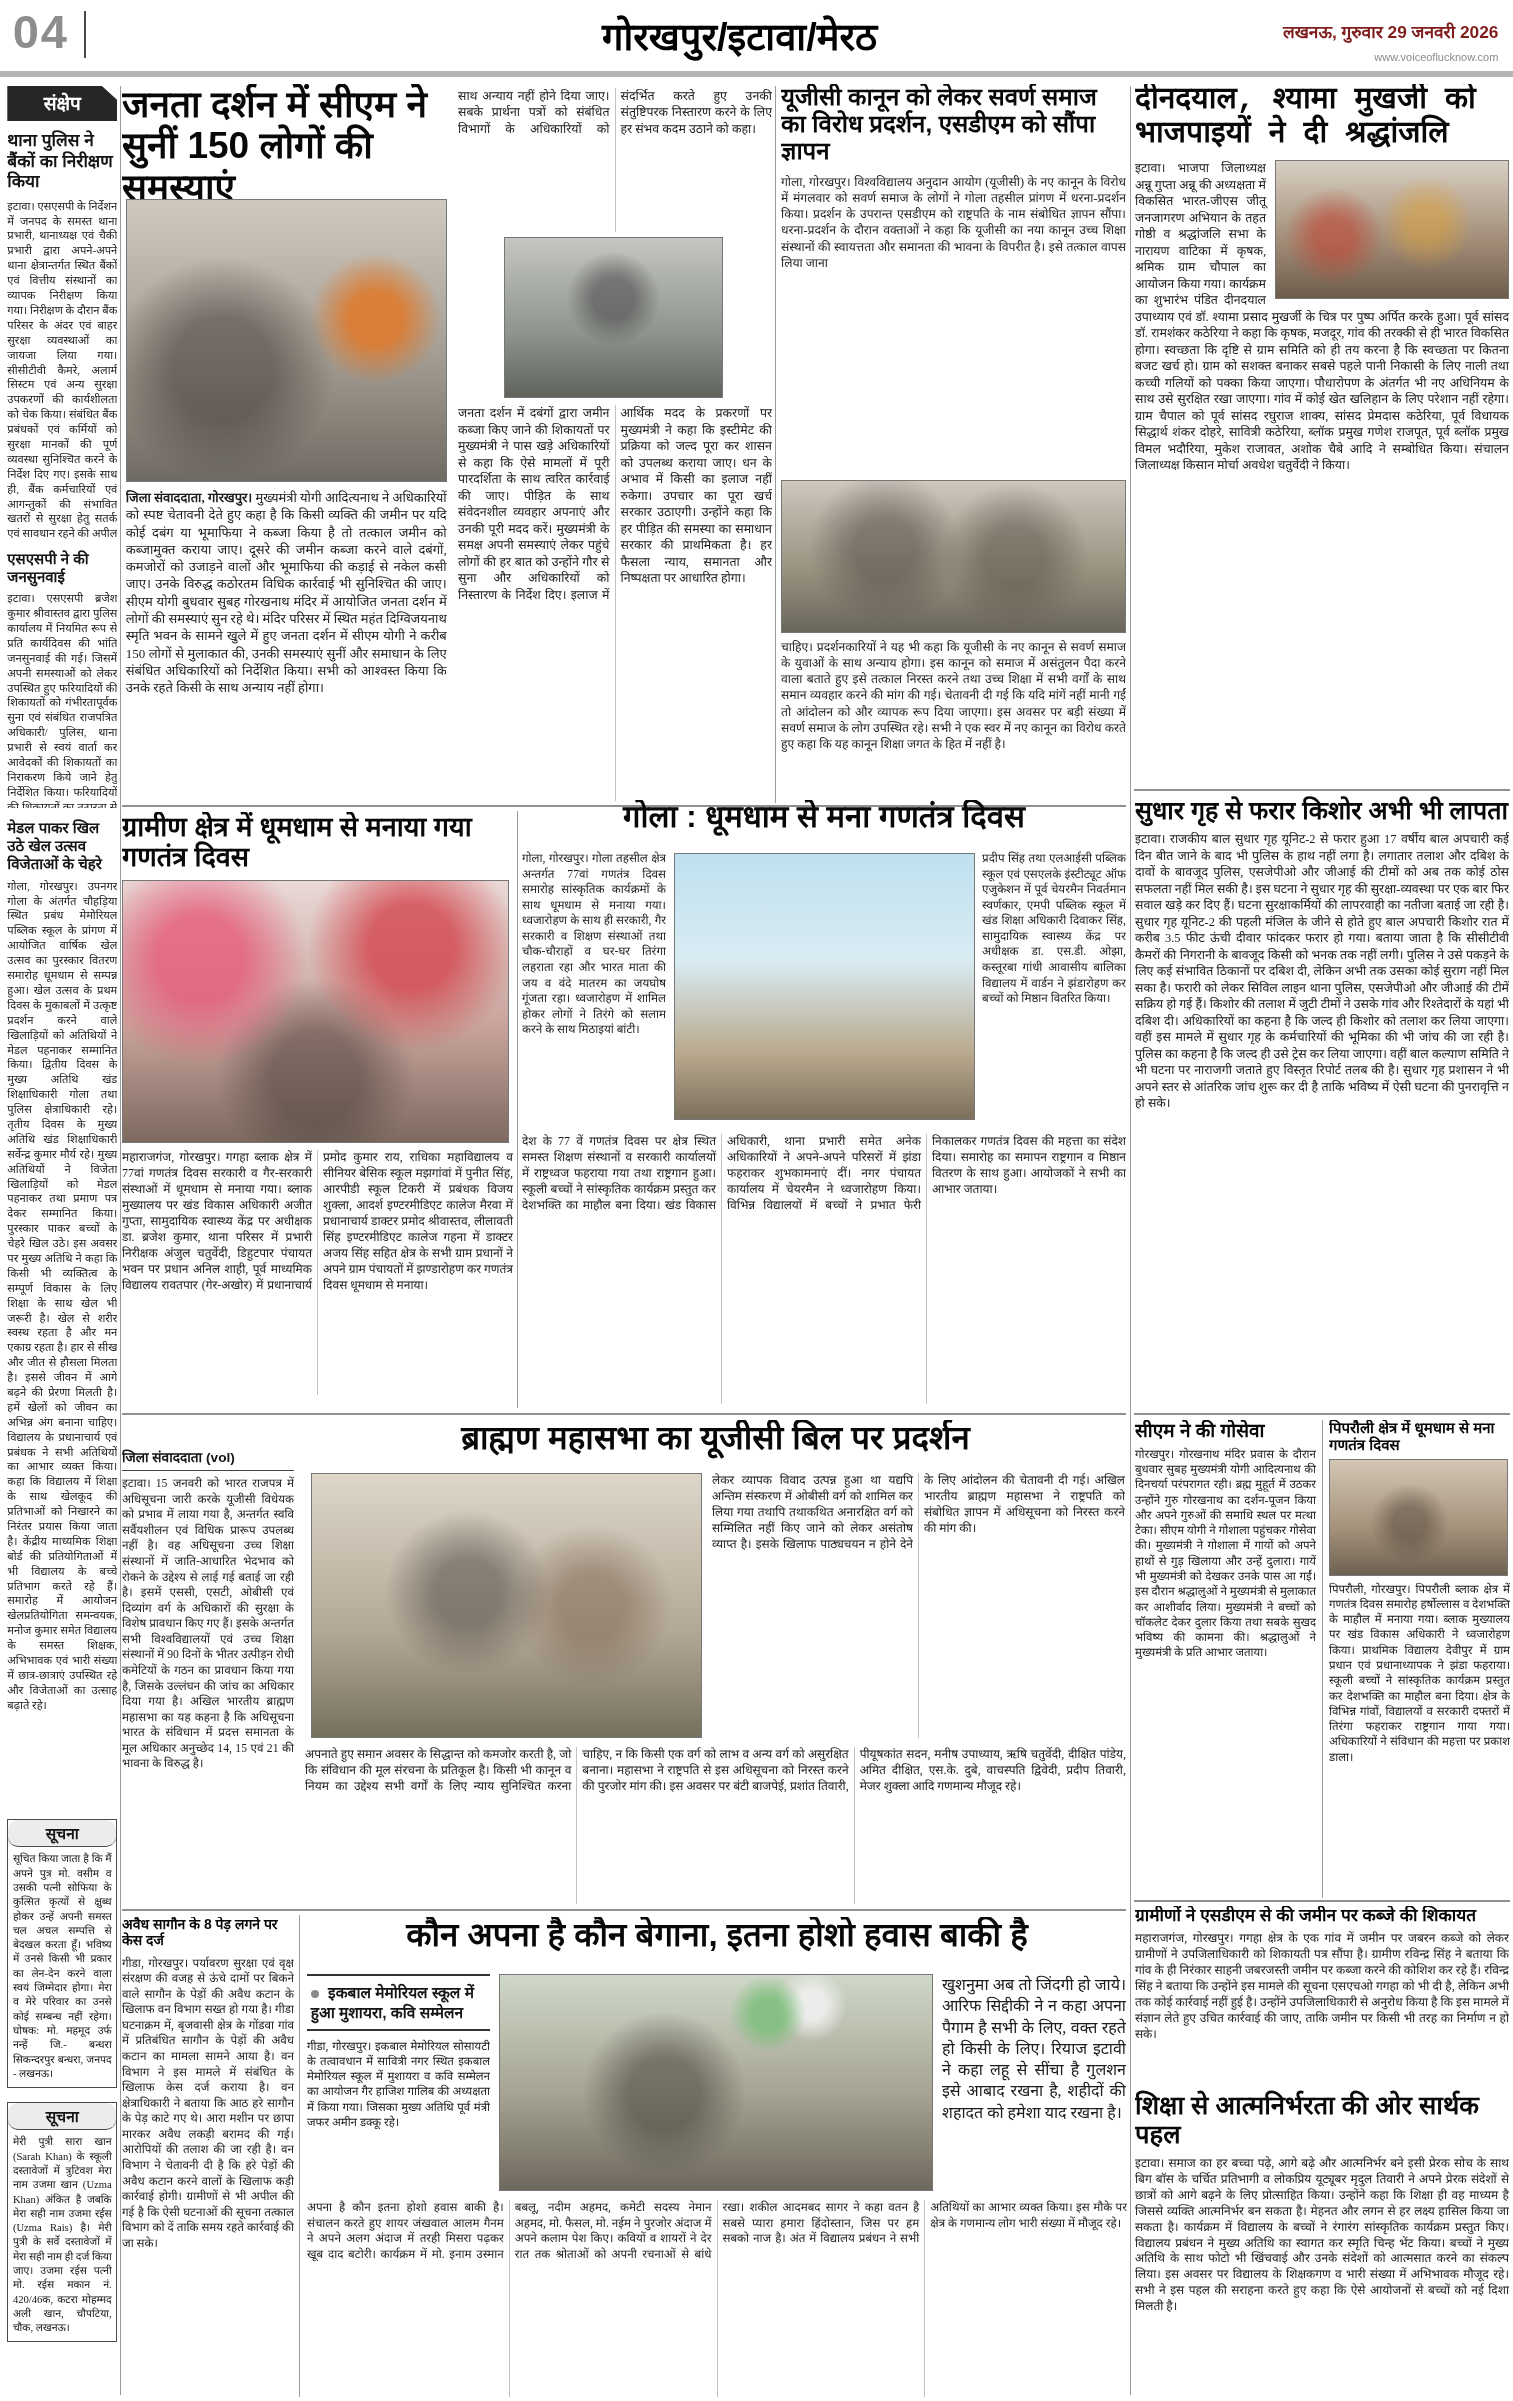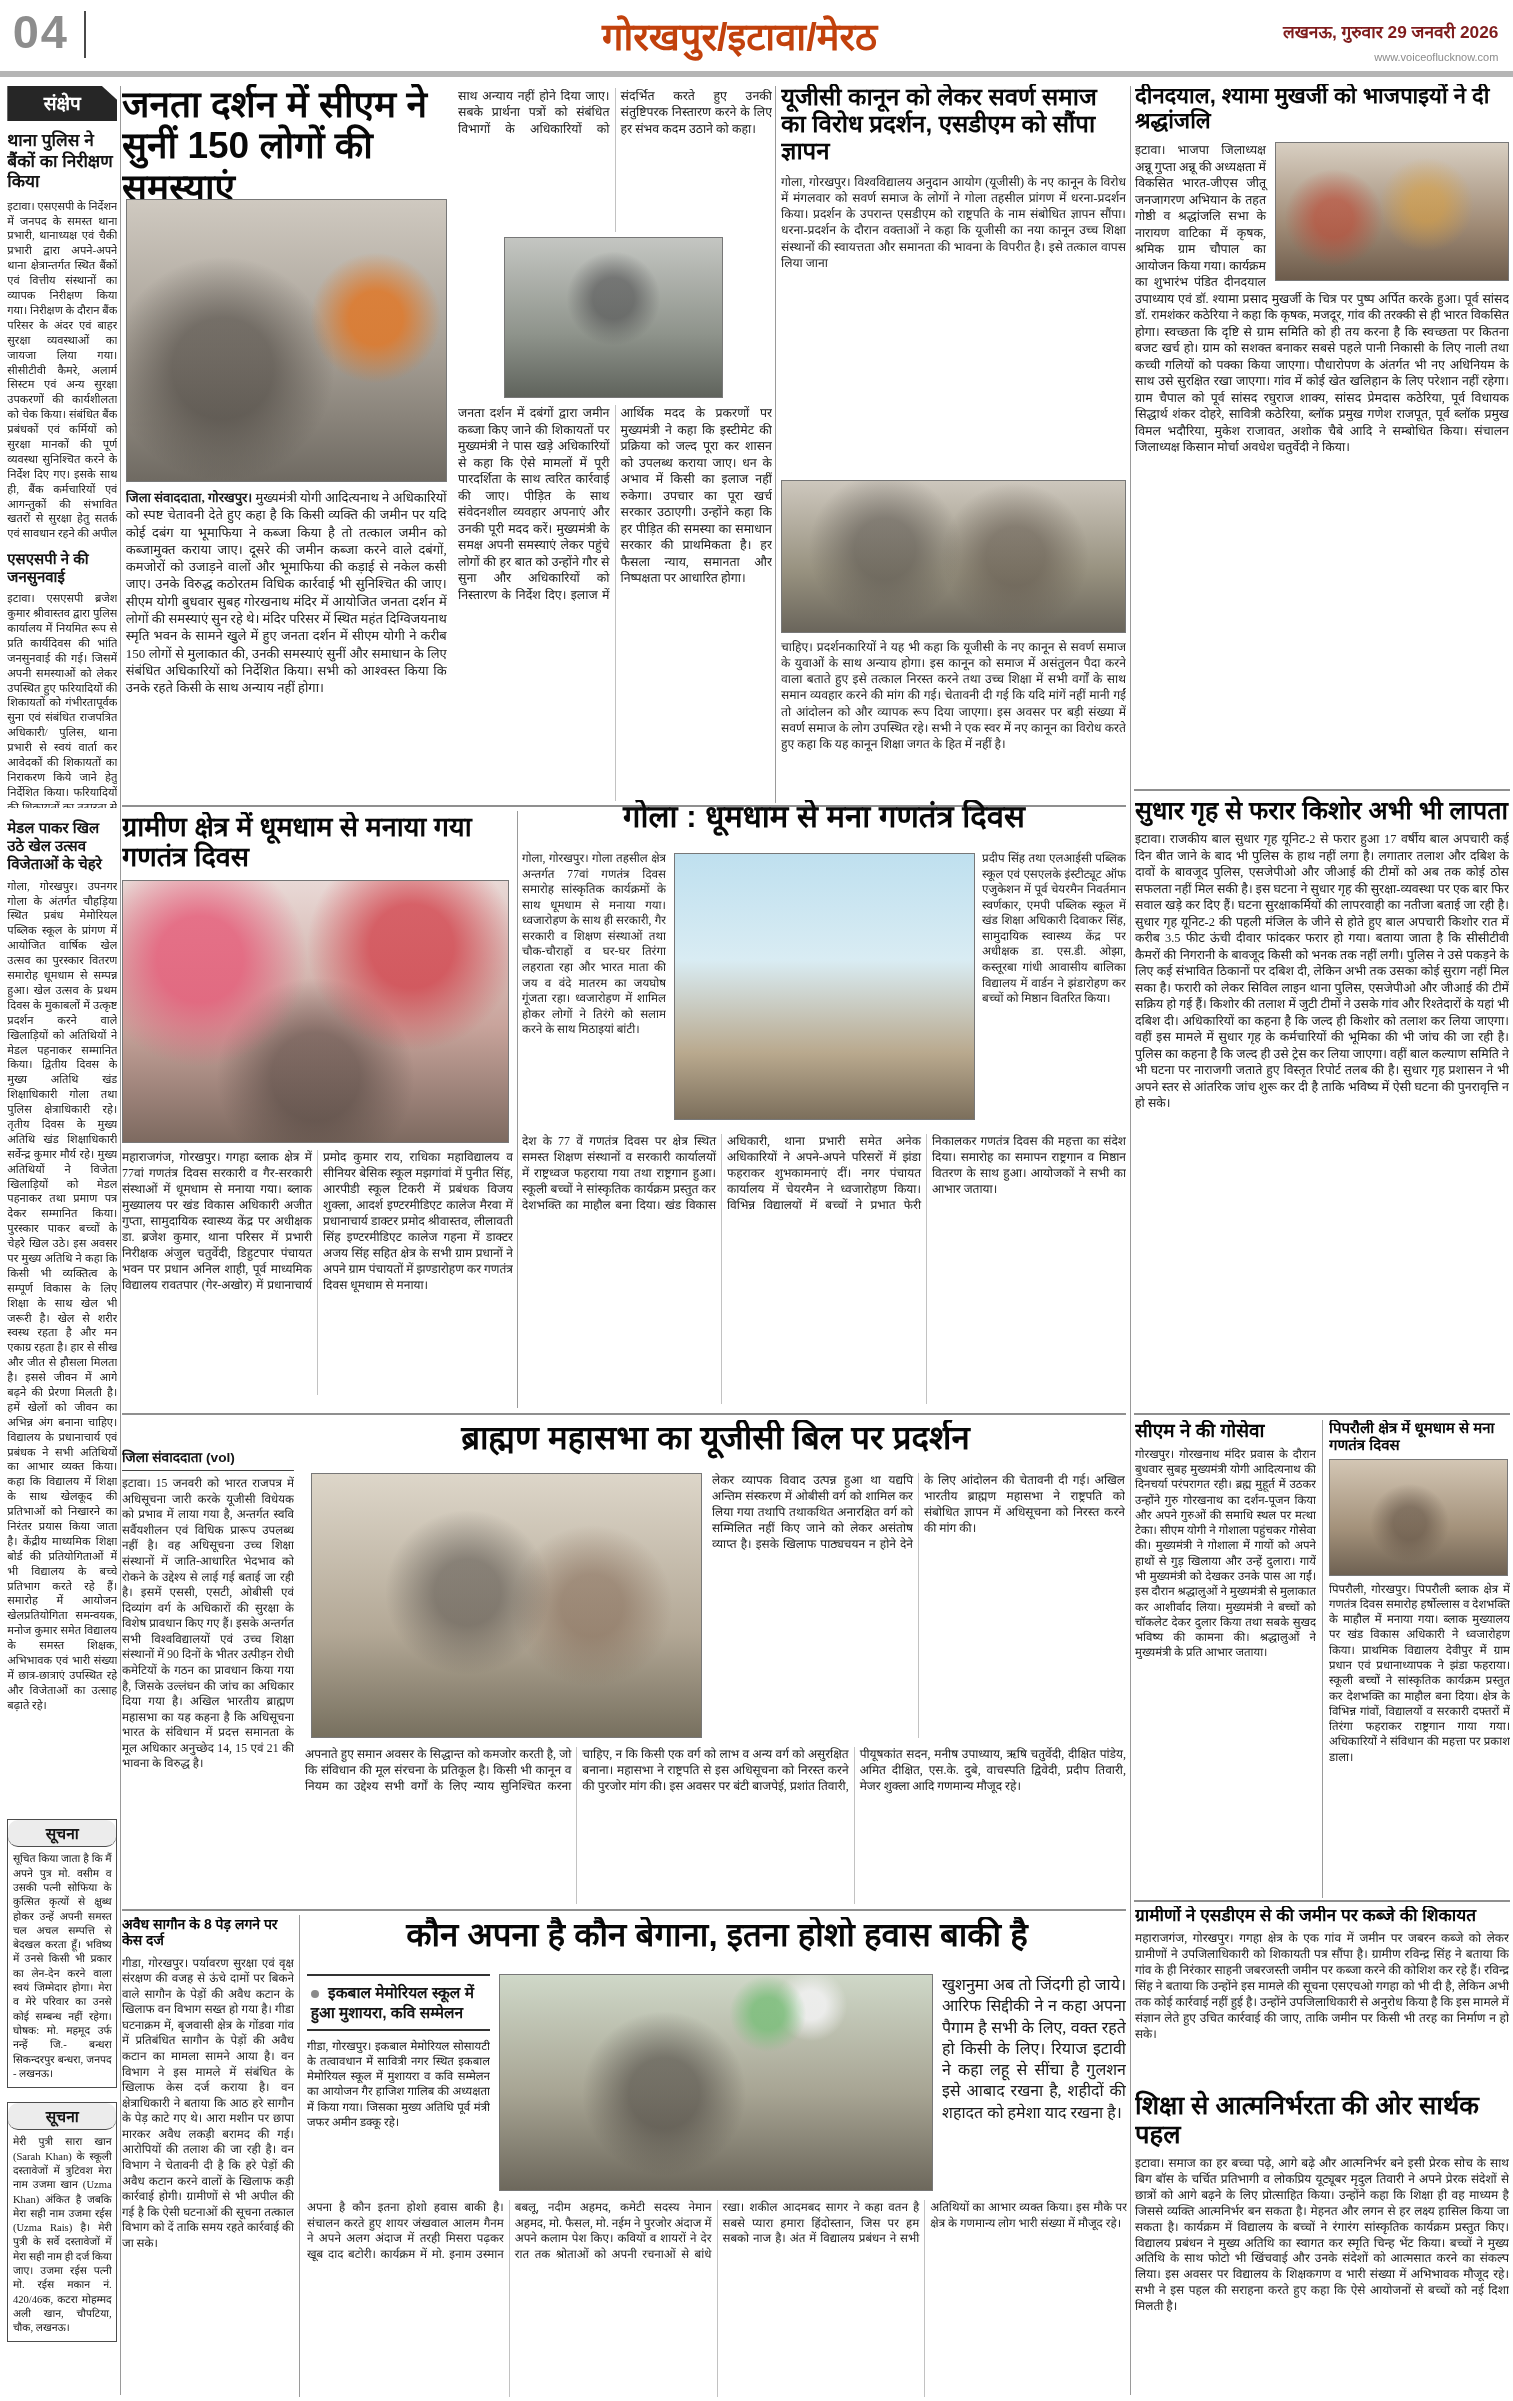--- a/index.html
+++ b/index.html
@@ -18,41 +18,41 @@
   .cols2 { column-count:2; column-gap:11px; column-rule:0.9px solid #c2c2c2; }
   .cols3 { column-count:3; column-gap:11px; column-rule:0.9px solid #c2c2c2; }
   .cols4 { column-count:4; column-gap:11px; column-rule:0.9px solid #c2c2c2; }
 
   
   #hdr { position:absolute; left:0; top:0; width:1513px; height:71px; }
   #hdr .pagenum { position:absolute; left:12.8px; top:4px; font:bold 47px "Liberation Sans", sans-serif; color:#8d8d8d; letter-spacing:1.8px; }
   #hdr .pn-sep { position:absolute; left:84px; top:11px; width:1.8px; height:47px; background:#4a4a4a; }
   #hdr .masthead { position:absolute; left:95px; top:9px; font:bold 42px "Liberation Sans", sans-serif; color:#161616; white-space:nowrap; }
   #hdr .masthead .mid { color:#9a9a9a; padding:0 5.5px; }
-  #hdr .edition { position:absolute; left:602px; top:9px; font:bold 38px "Liberation Sans", sans-serif; color:#c2410c; white-space:nowrap; }
+  #hdr .edition { position:absolute; left:602px; top:9px; font:bold 38px "Liberation Sans", sans-serif; color:#000000; white-space:nowrap; }
   #hdr .dateline { position:absolute; right:14.6px; top:20px; font:bold 17.3px "Liberation Sans", sans-serif; color:#7f1d1d; }
   #hdr .site { position:absolute; right:14.6px; top:51px; font:11px "Liberation Sans", sans-serif; color:#8b8b8b; }
   #hdr-bar { position:absolute; left:0; top:71px; width:1513px; height:6.4px; background:#b5b5b5; }
 
   
   #rail { position:absolute; left:7.3px; top:86px; width:110px; height:2309px; overflow:hidden; }
   #rail .secbox { background:#262626; color:#fff; font:bold 19px "Liberation Sans", sans-serif;
     text-align:center; padding:3.7px 0 5.5px; clip-path:polygon(0 0,86% 0,100% 40%,100% 100%,0 100%); margin-bottom:9px; }
   #rail h3 { font:bold 17.3px "Liberation Sans", sans-serif; line-height:1.18; margin:5.5px 0 7.3px; }
   #rail h4 { font:bold 15px "Liberation Sans", sans-serif; line-height:1.2; margin:11px 0 5.5px; }
   #rail .bt { font-size:11.2px; }
   .notice { border:1.8px solid #4c4c4c; margin-top:14.6px; }
   .notice .nt { border-bottom:1.8px solid #4c4c4c; background:#ececec; text-align:center;
     font:bold 15.5px "Liberation Sans", sans-serif; padding:1.8px 0;border-radius:10px; }
   .notice .nb { padding:5.5px 4.6px; font-size:10.6px; text-align:justify; line-height:1.35; }
 
   
   .h-main  { font-size:37px; }
   .h-ugc   { font-size:24px; }
-  .h-deen  { font-size:22px; }
+  .h-deen  { font-size:30px;font-family:Liberation Mono, monospace; }
   .h-gram  { font-size:27px; }
   .h-gola  { font-size:31px; }
   .h-sudhar{ font-size:25px; }
   .h-brah  { font-size:33px; text-align:center; }
   .h-gosev { font-size:19px; }
   .h-pipra { font-size:15px; }
   .h-sagun { font-size:14px; }
   .h-kaun  { font-size:33px; text-align:center; }
   .h-jmn   { font-size:17.3px; }
   .h-shik  { font-size:25.6px; }

